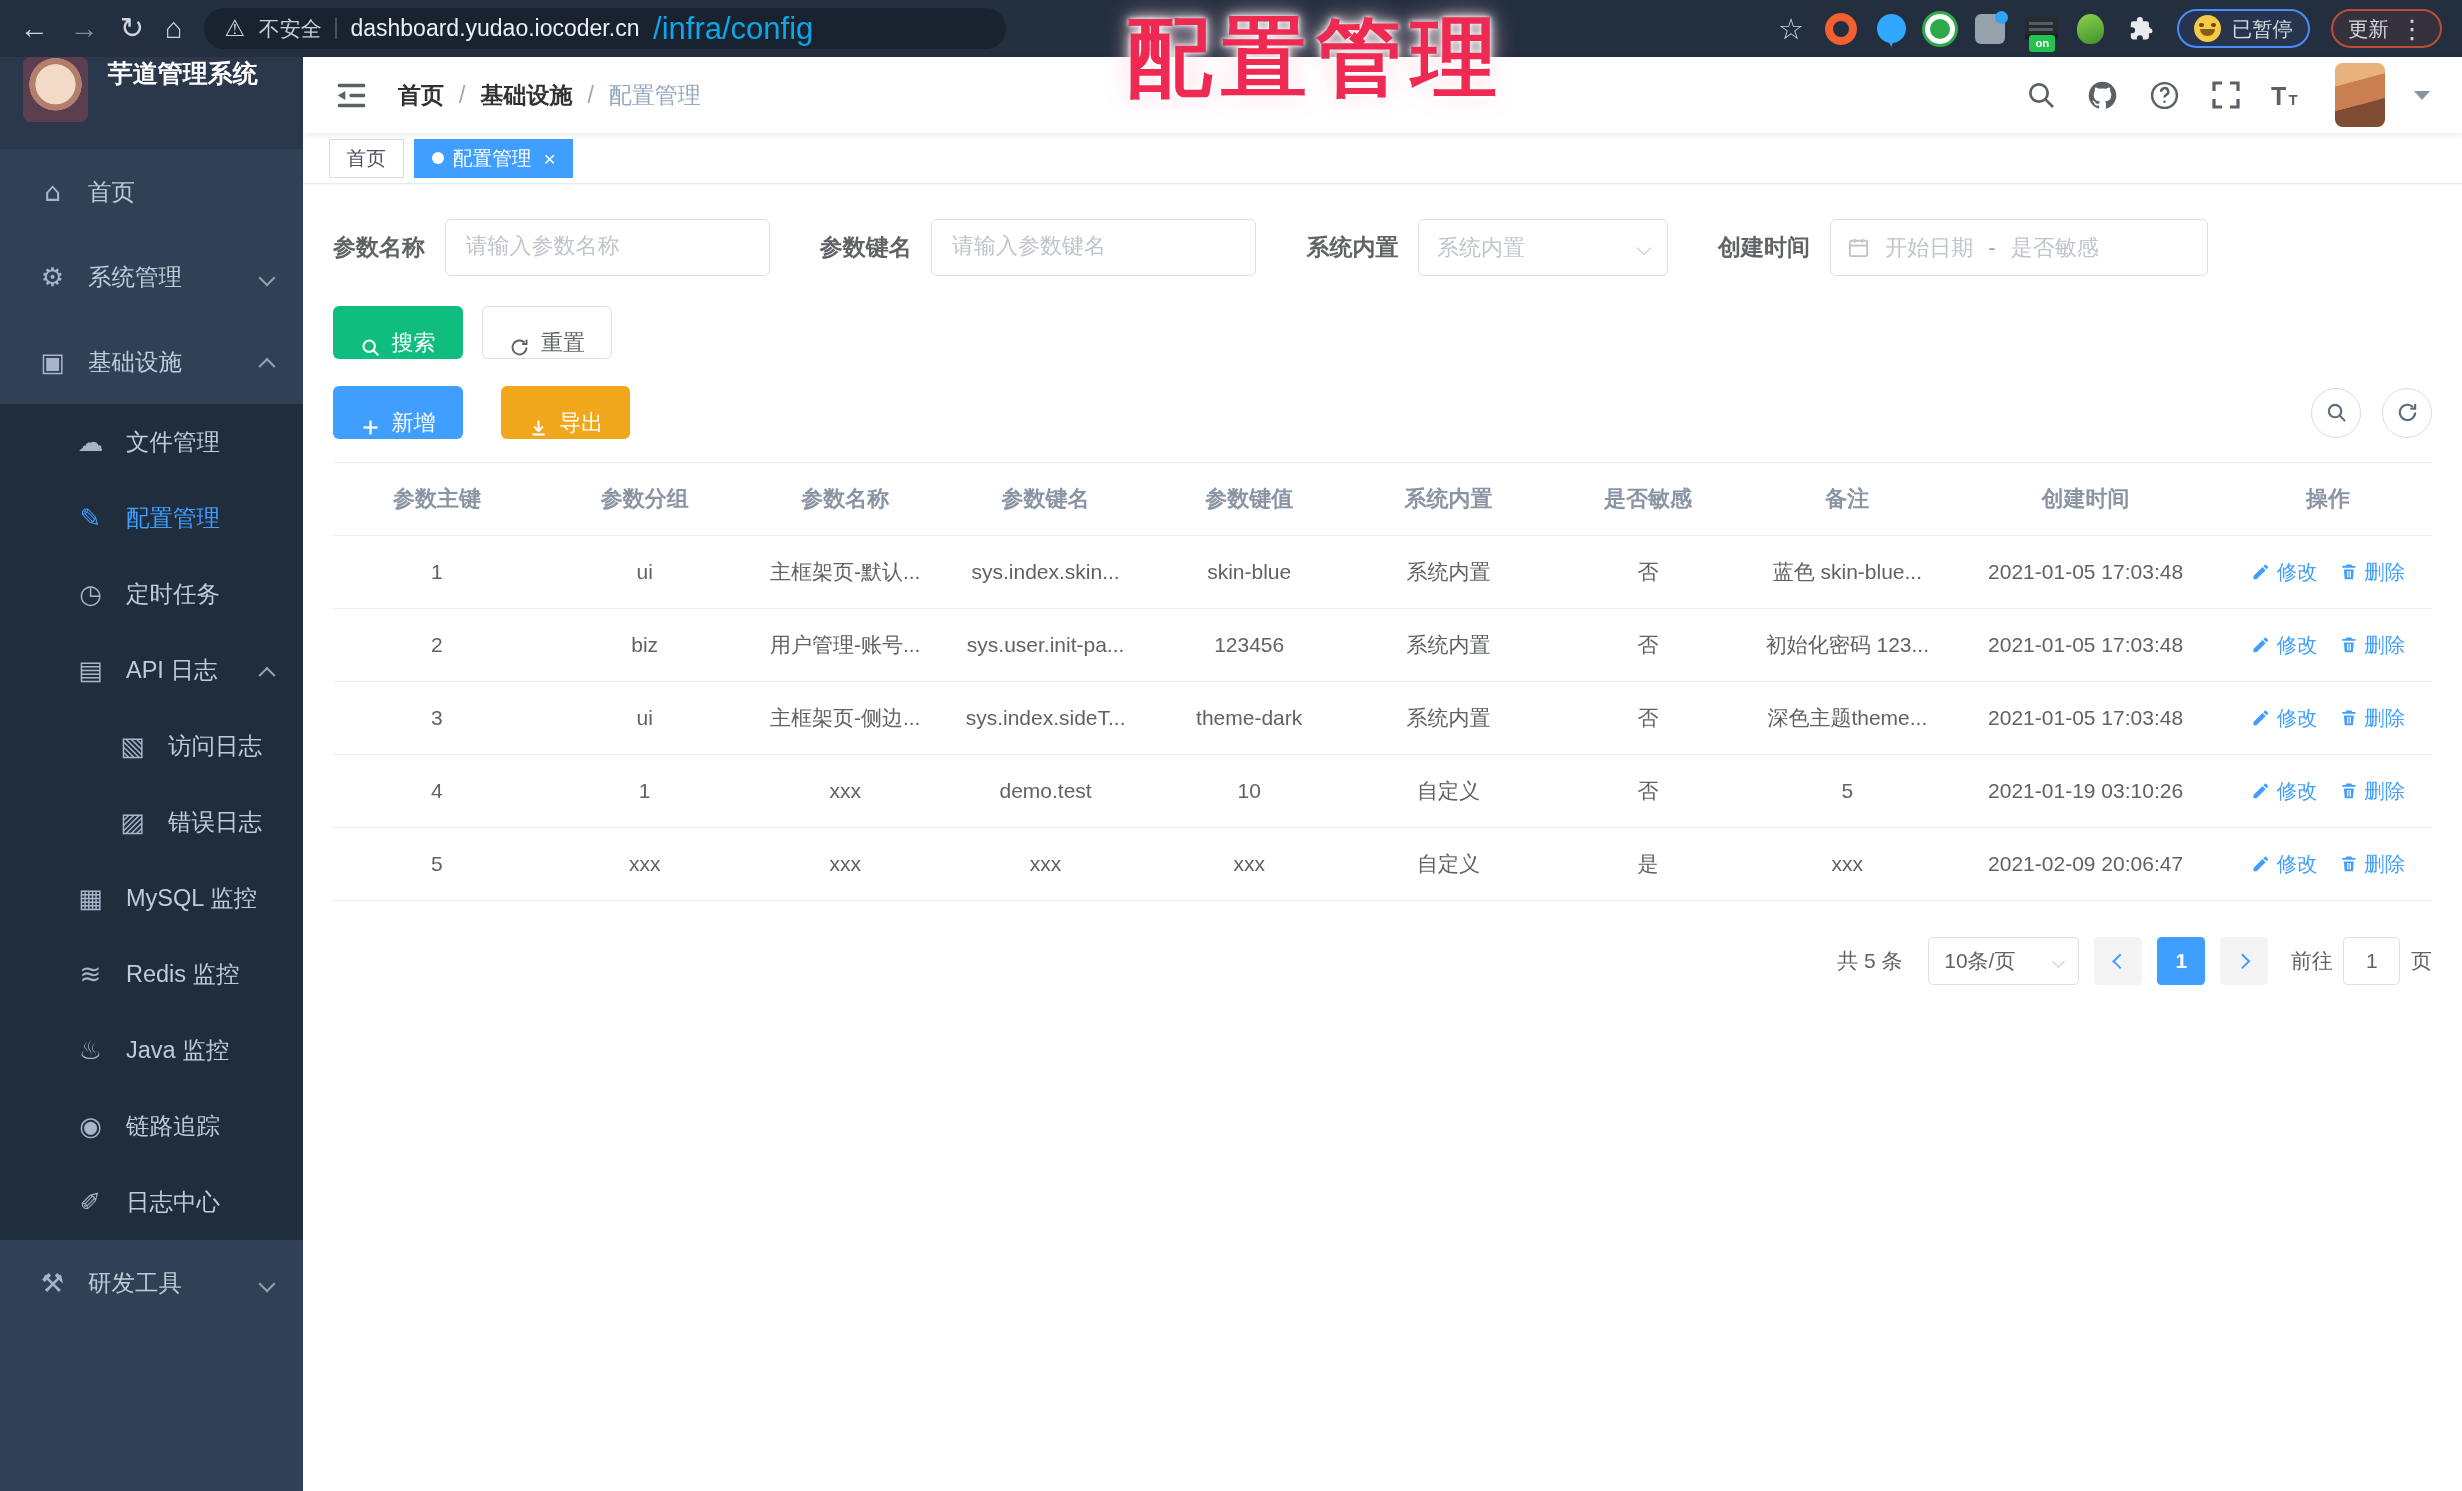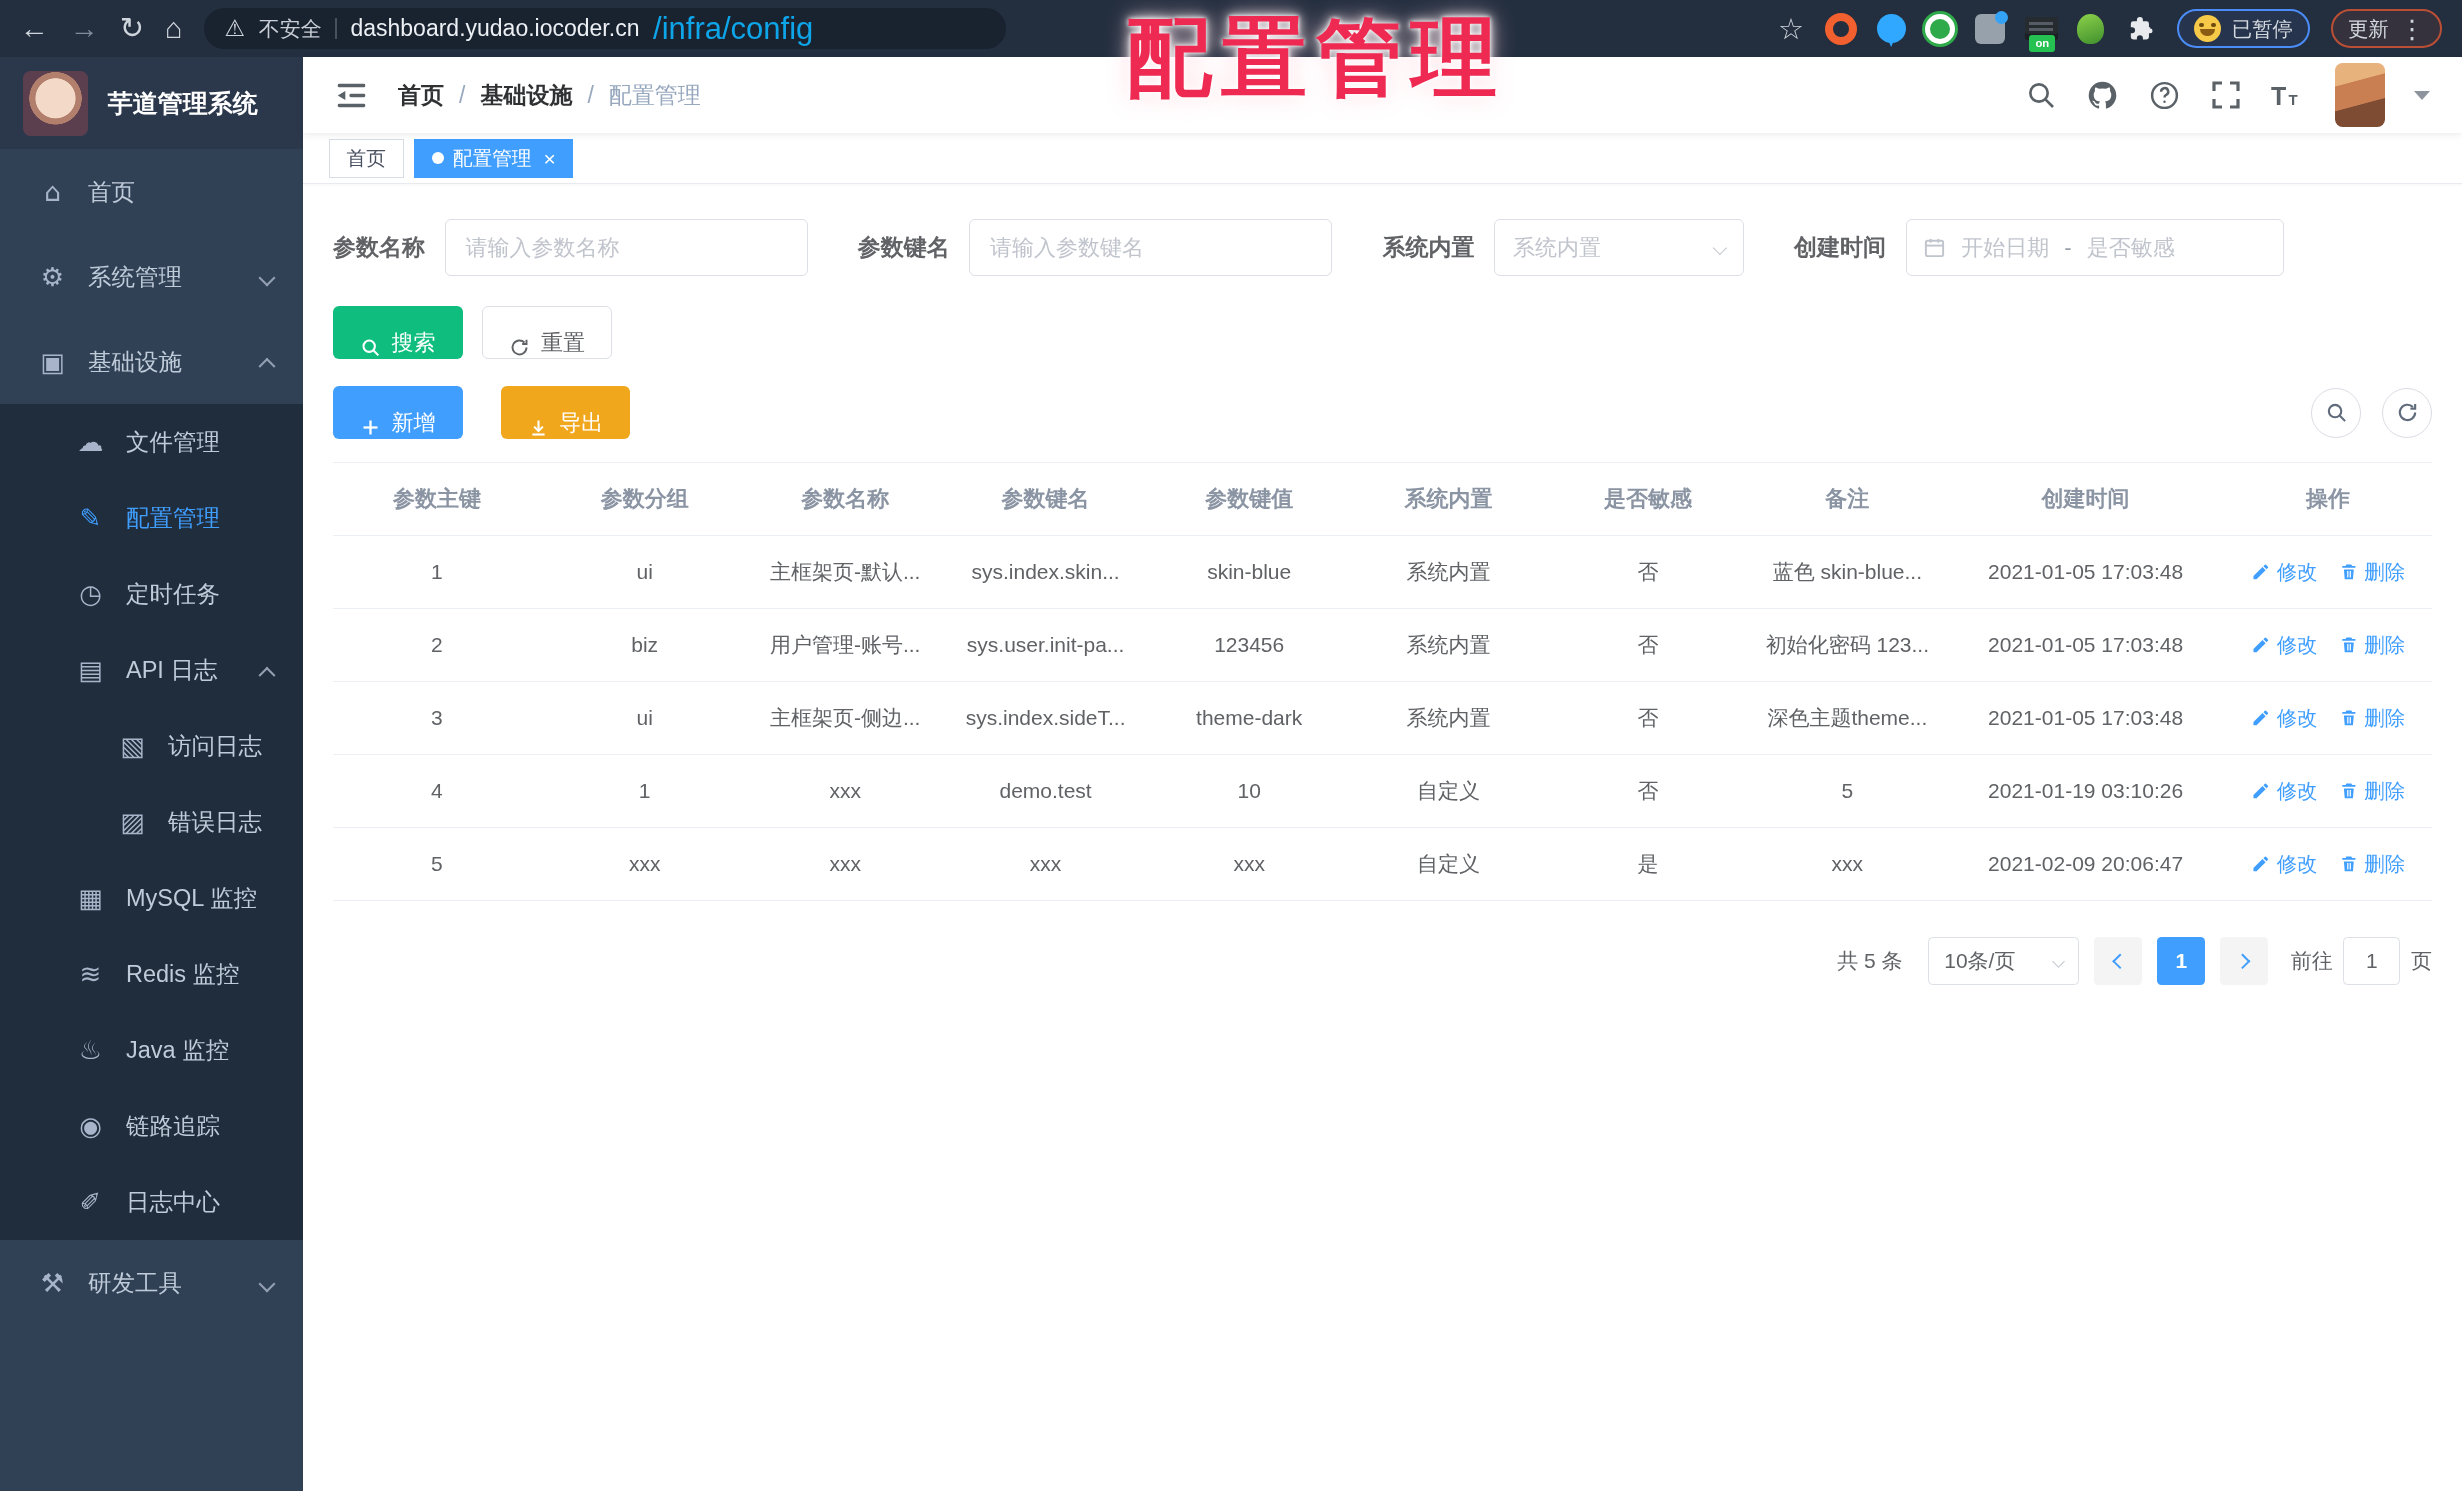--- a/index.html
+++ b/index.html
@@ -46,21 +46,21 @@
   .kebab{font-size:26px;color:#cfd5dd;line-height:1;cursor:pointer}
 
   
   .overlay-title{position:absolute;top:0px;left:1126px;z-index:99;font-size:86px;font-weight:800;color:#ef2a52;
     letter-spacing:9px;white-space:nowrap;pointer-events:none;
     text-shadow:0 0 4.5px #fff,0 0 10.6px rgba(255,255,255,.95),0 0 23px rgba(255,210,220,.9)}
 
   
   .app{display:flex;height:1434px}
   .sidebar{width:303px;flex:none;background:#304156;display:flex;flex-direction:column;overflow:hidden}
-  .logo-row{height:92px;flex:none;display:flex;align-items:center;gap:19.7px;padding:0 23px;background:#2b384c}
+  .logo-row{height:92px;flex:none;display:flex;gap:19.7px;padding:0 23px;background:#2b384c}
   .logo-img{width:65px;height:65px;border-radius:7.6px;flex:none;
     background:radial-gradient(circle at 50% 42%,#f3d9c8 0 19.7px,#b37f6d 20.4px 26px,#5c3f4e 26.5px 100%)}
   .logo-title{color:#fff;font-size:25px;font-weight:700;white-space:nowrap}
   .menu{flex:1;overflow:hidden}
   .menu-item{display:flex;align-items:center;height:85px;padding:0 30px 0 35px;font-size:23.5px;color:#bfcbd9;cursor:pointer;white-space:nowrap}
   .menu-item .mi-icon{width:35px;margin-right:18px;font-size:26px;color:#a7b4c9;text-align:center;flex:none;
     font-family:"DejaVu Sans",sans-serif}
   .menu-item.lv2{height:76px;padding-left:73px;background:#1f2d3d}
   .menu-item.lv3{height:76px;padding-left:115px;background:#1f2d3d}
   .menu-item.active,.menu-item.active .mi-icon{color:#409eff}
@@ -89,22 +89,22 @@
     color:#495060;font-size:19.7px;cursor:pointer;white-space:nowrap}
   .tag.active{background:#409eff;border-color:#409eff;color:#fff}
   .tag-dot{width:12px;height:12px;border-radius:50%;background:#fff;flex:none}
   .tag-close{font-size:21px;line-height:1;margin-left:3px}
 
   .content{flex:1;padding:35px 30px 0 30px;min-width:0}
 
   .filters{display:flex;align-items:center;margin-bottom:30px;flex-wrap:nowrap}
   .filter{display:flex;align-items:center;margin-right:50px}
   .f-label{font-size:23px;font-weight:700;color:#606266;margin-right:19.7px;white-space:nowrap}
-  .f-input{width:363px;height:57px;border:1.5px solid #dcdfe6;border-radius:6px;padding:0 19.7px;font-size:22px;color:#606266;outline:none;
-    font-family:Liberation Serif, serif}
+  .f-input{width:325px;height:57px;border:1.5px solid #dcdfe6;border-radius:6px;padding:0 19.7px;font-size:22px;color:#606266;outline:none;
+    font-family:Liberation Mono, monospace}
   .f-input::placeholder{color:#c0c4cc}
   .f-select{width:250px;height:57px;border:1.5px solid #dcdfe6;border-radius:6px;padding:0 18px;display:flex;align-items:center;
     justify-content:space-between;color:#c0c4cc;font-size:22px;cursor:pointer;background:#fff}
   .f-select .chev{border-color:#c0c4cc;width:9.8px;height:9.8px;border-width:1.5px}
   .f-date{width:378px;height:57px;border:1.5px solid #dcdfe6;border-radius:6px;padding:0 16.6px;display:flex;align-items:center;
     gap:15px;color:#c0c4cc;font-size:22px;background:#fff;cursor:pointer}
   .f-date .date-sep{color:#9aa0a9}
 
   .btn-row{display:flex;gap:19.7px;margin-bottom:27px;align-items:center}
   .btn-row.second{justify-content:space-between;margin-bottom:23px}

